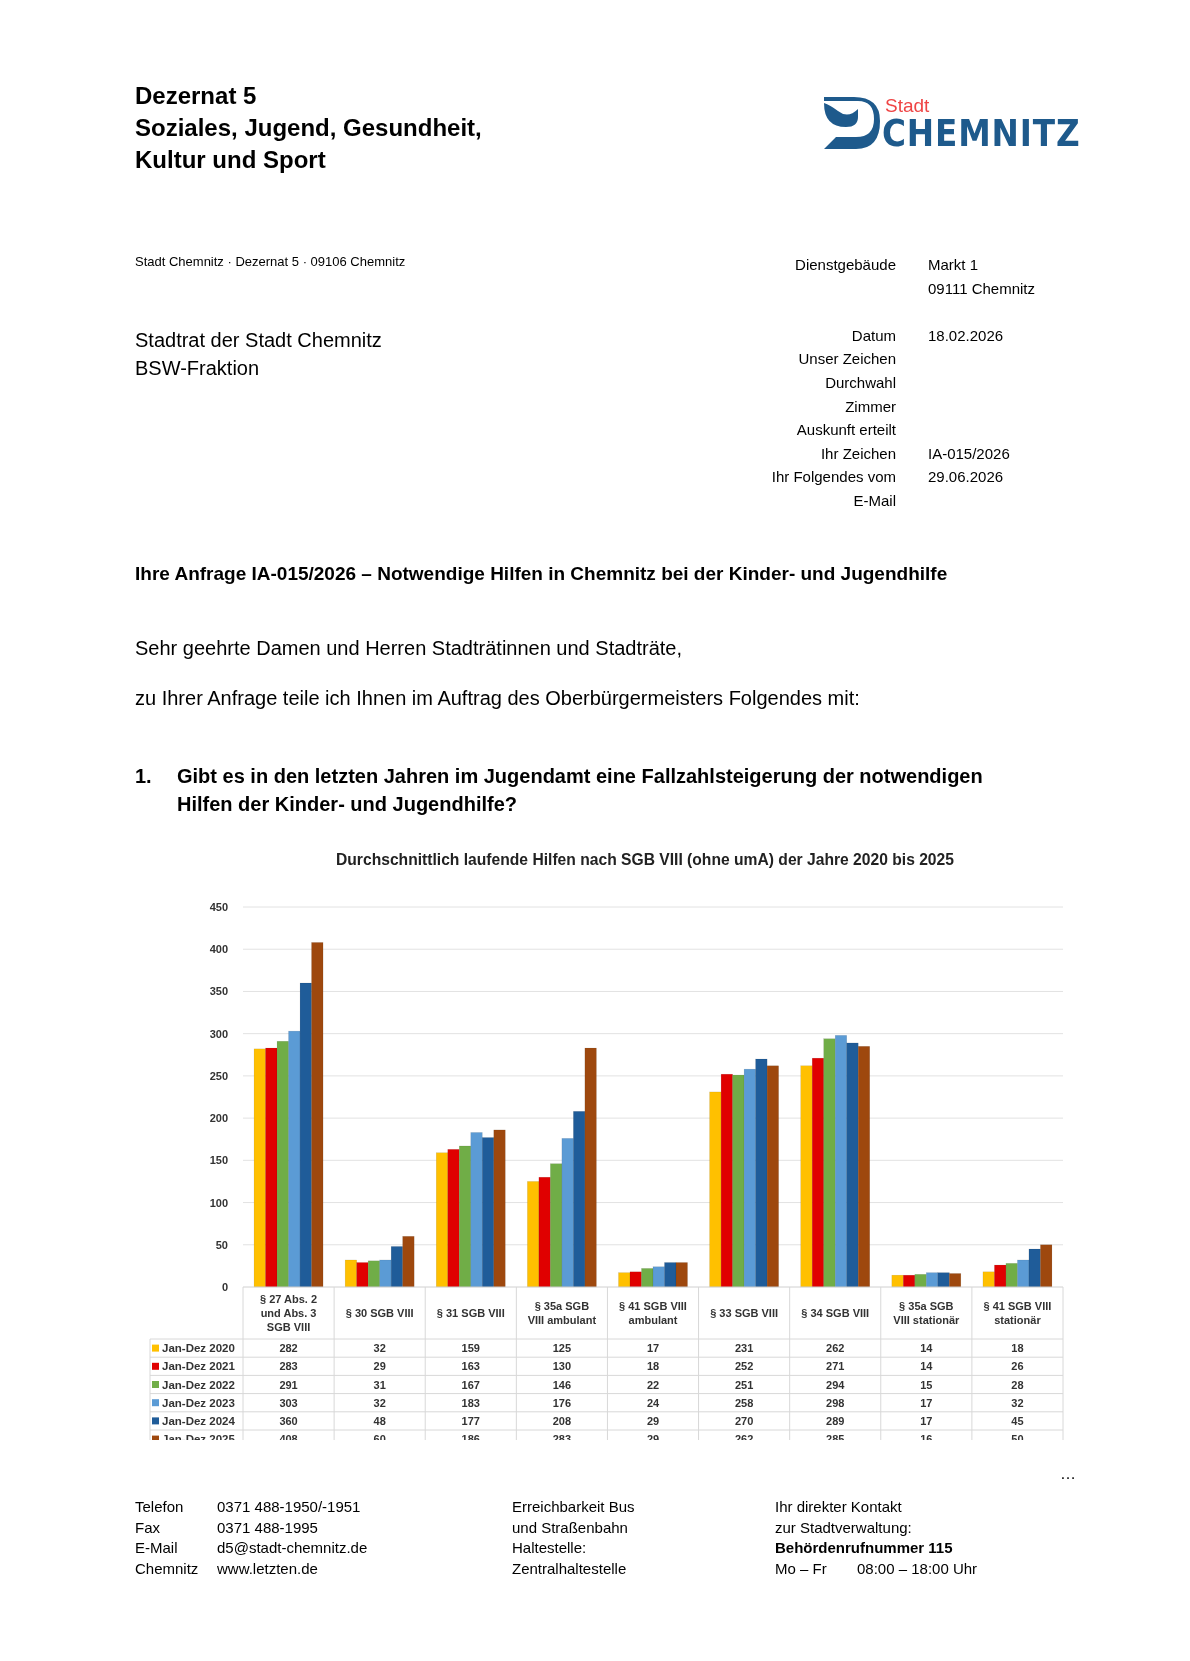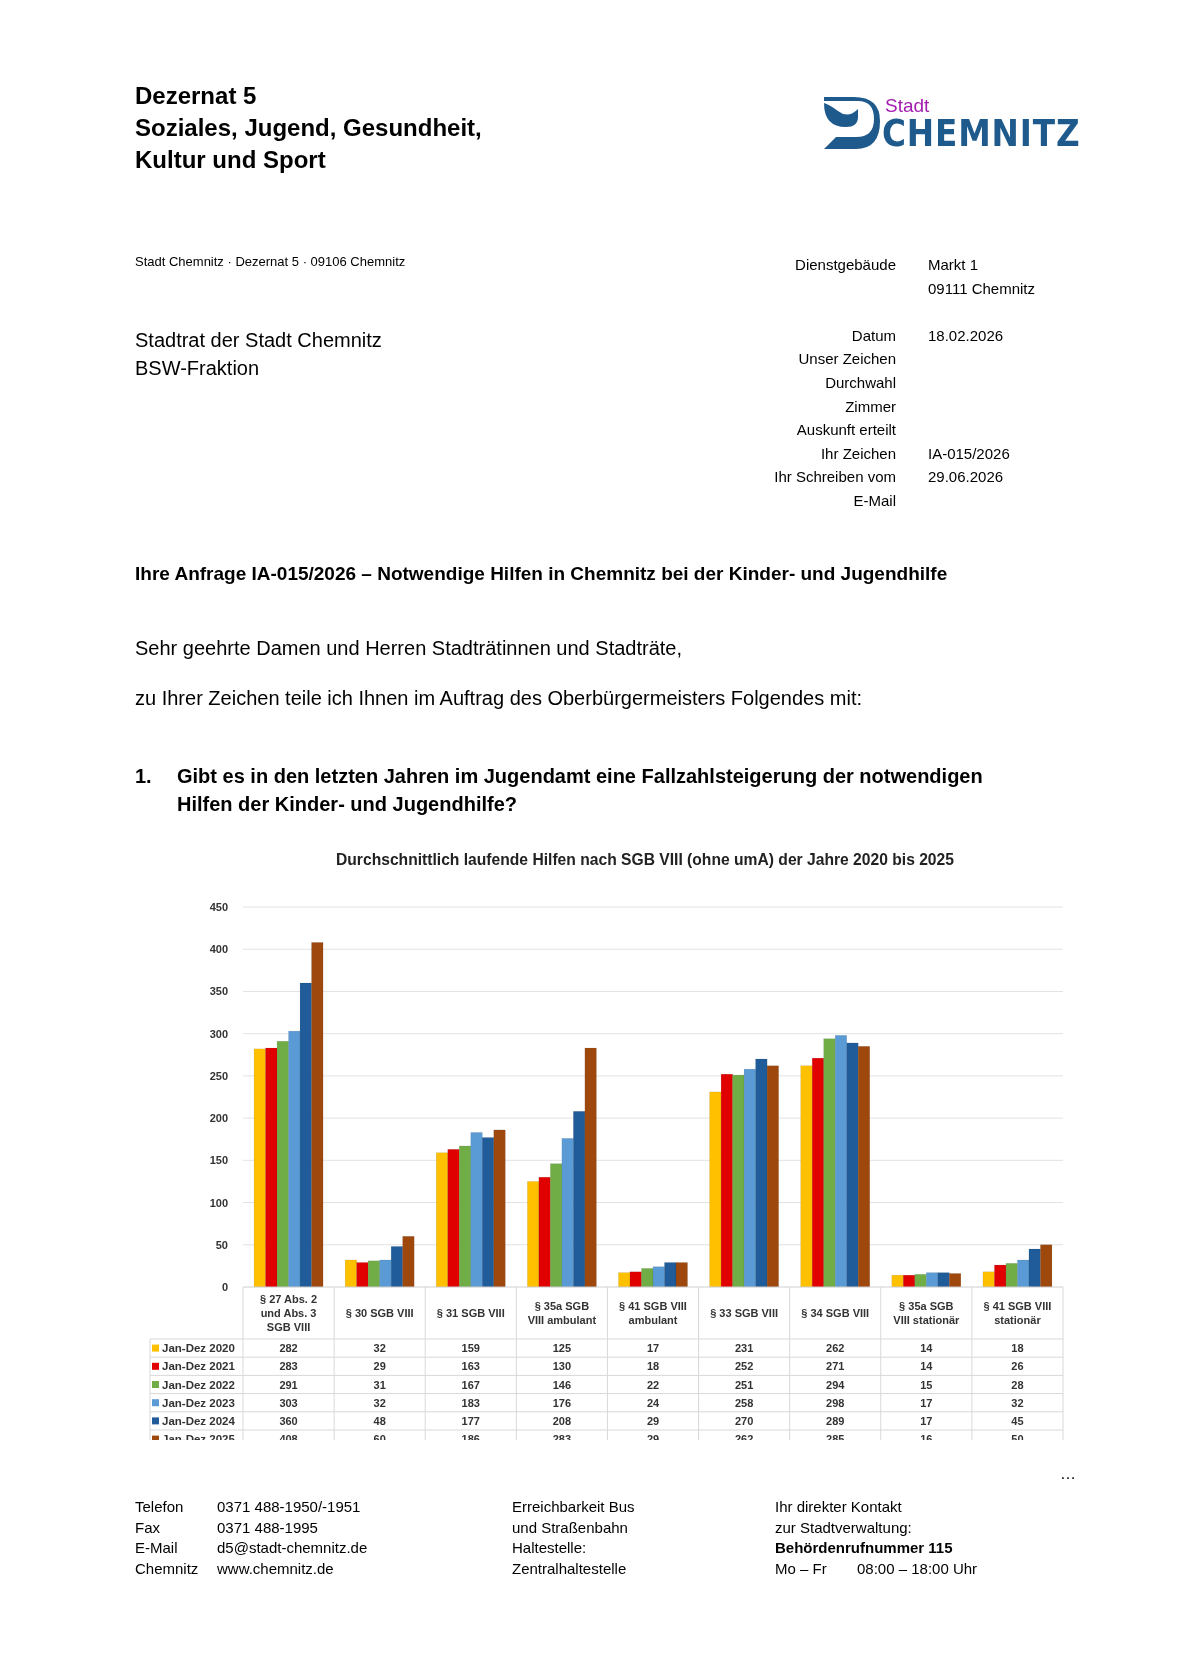--- a/index.html
+++ b/index.html
@@ -1,21 +1,21 @@
 <!DOCTYPE html>
 <html><head>
 <meta charset="utf-8">
 <style>
   html, body { margin:0; padding:0; background:#ffffff; }
   body { width:1190px; height:1661px; position:relative; overflow:hidden;
          font-family:"Liberation Sans", sans-serif; color:#000; }
   .abs { position:absolute; }
   .dept { left:135px; top:80px; font-size:24px; font-weight:bold; line-height:32px; }
   .logo { left:820px; top:95px; width:250px; height:60px; }
-  .logo .stadt { position:absolute; left:65px; top:0; font-size:19px; color:#a21caf; }
+  .logo .stadt { position:absolute; left:65px; top:0; font-size:19px; color:#ef4444; }
   .logo .city { position:absolute; left:62px; top:16px; font-size:38px; font-weight:bold; color:#1e5a8c; letter-spacing:1px; font-family:"DejaVu Sans", sans-serif; transform:scaleX(0.86); transform-origin:left top; }
   .sender { left:135px; top:254px; font-size:13px; }
   .meta { left:700px; top:253px; width:420px; font-size:15px; }
   .meta .row { display:flex; height:23.6px; line-height:23.6px;align-items:center; }
   .meta .lbl { width:196px; text-align:right; }
   .meta .val { margin-left:32px; }
   .recip { left:135px; top:326px; font-size:20px; line-height:28px; }
   .subject { left:135px; top:563px; font-size:19px; font-weight:bold; }
   .greet { left:135px; top:637px; font-size:20px; }
   .intro { left:135px; top:687px; font-size:20px; }
@@ -85,37 +85,37 @@
     </div>
     <div class="row">
       <span class="lbl">Auskunft erteilt</span>
       <span class="val"></span>
     </div>
     <div class="row">
       <span class="lbl">Ihr Zeichen</span>
       <span class="val">IA-015/2026</span>
     </div>
     <div class="row">
-      <span class="lbl">Ihr Schreiben vom</span>
+      <span class="lbl">Ihr Folgendes vom</span>
       <span class="val">29.06.2026</span>
     </div>
     <div class="row">
       <span class="lbl">E-Mail</span>
       <span class="val"></span>
     </div>
   </div>
 
 <div class="abs recip">
   <div>Stadtrat der Stadt Chemnitz</div>
   <div>BSW-Fraktion</div>
 </div>
 
 <div class="abs subject">Ihre Anfrage IA-015/2026 – Notwendige Hilfen in Chemnitz bei der Kinder- und Jugendhilfe</div>
 <div class="abs greet">Sehr geehrte Damen und Herren Stadträtinnen und Stadträte,</div>
-<div class="abs intro">zu Ihrer Zeichen teile ich Ihnen im Auftrag des Oberbürgermeisters Folgendes mit:</div>
+<div class="abs intro">zu Ihrer Anfrage teile ich Ihnen im Auftrag des Oberbürgermeisters Folgendes mit:</div>
 
 <div class="abs question">
   <span class="num">1.</span>
   <span>
     <div>Gibt es in den letzten Jahren im Jugendamt eine Fallzahlsteigerung der notwendigen</div>
     <div>Hilfen der Kinder- und Jugendhilfe?</div>
   </span>
 </div>
 
 <div class="abs chart-title">Durchschnittlich laufende Hilfen nach SGB VIII (ohne umA) der Jahre 2020 bis 2025</div>
@@ -306,21 +306,21 @@
     <div class="r">
       <span class="k">Fax</span>
       <span>0371 488-1995</span>
     </div>
     <div class="r">
       <span class="k">E-Mail</span>
       <span>d5@stadt-chemnitz.de</span>
     </div>
     <div class="r">
       <span class="k">Chemnitz</span>
-      <span>www.chemnitz.de</span>
+      <span>www.letzten.de</span>
     </div>
   </div>
 <div class="abs footer f2">
   <div>Erreichbarkeit Bus</div>
   <div>und Straßenbahn</div>
   <div>Haltestelle:</div>
   <div>Zentralhaltestelle</div>
 </div>
 <div class="abs footer f3">
   <div>Ihr direkter Kontakt</div>

